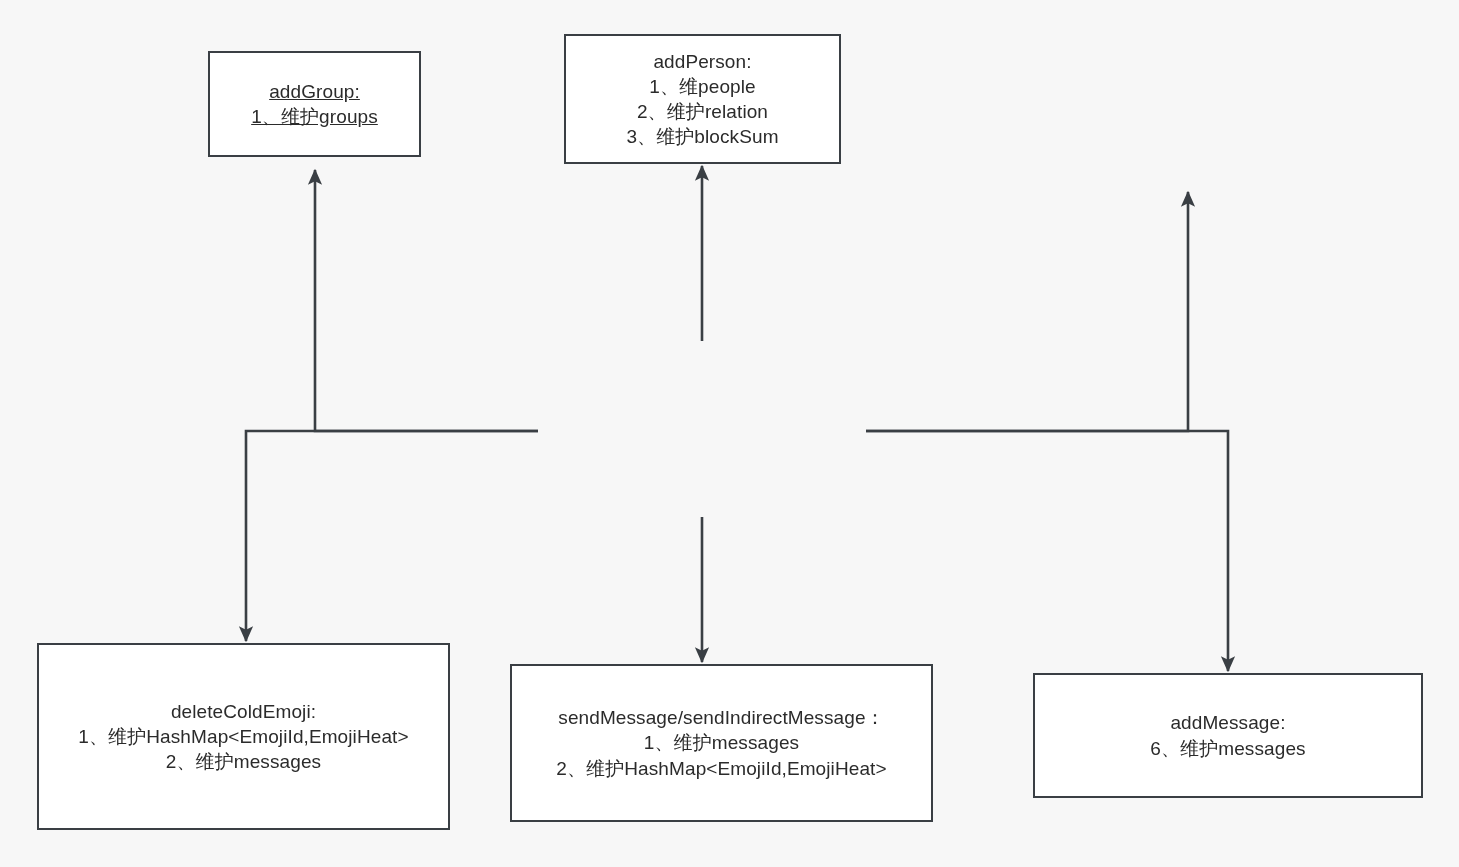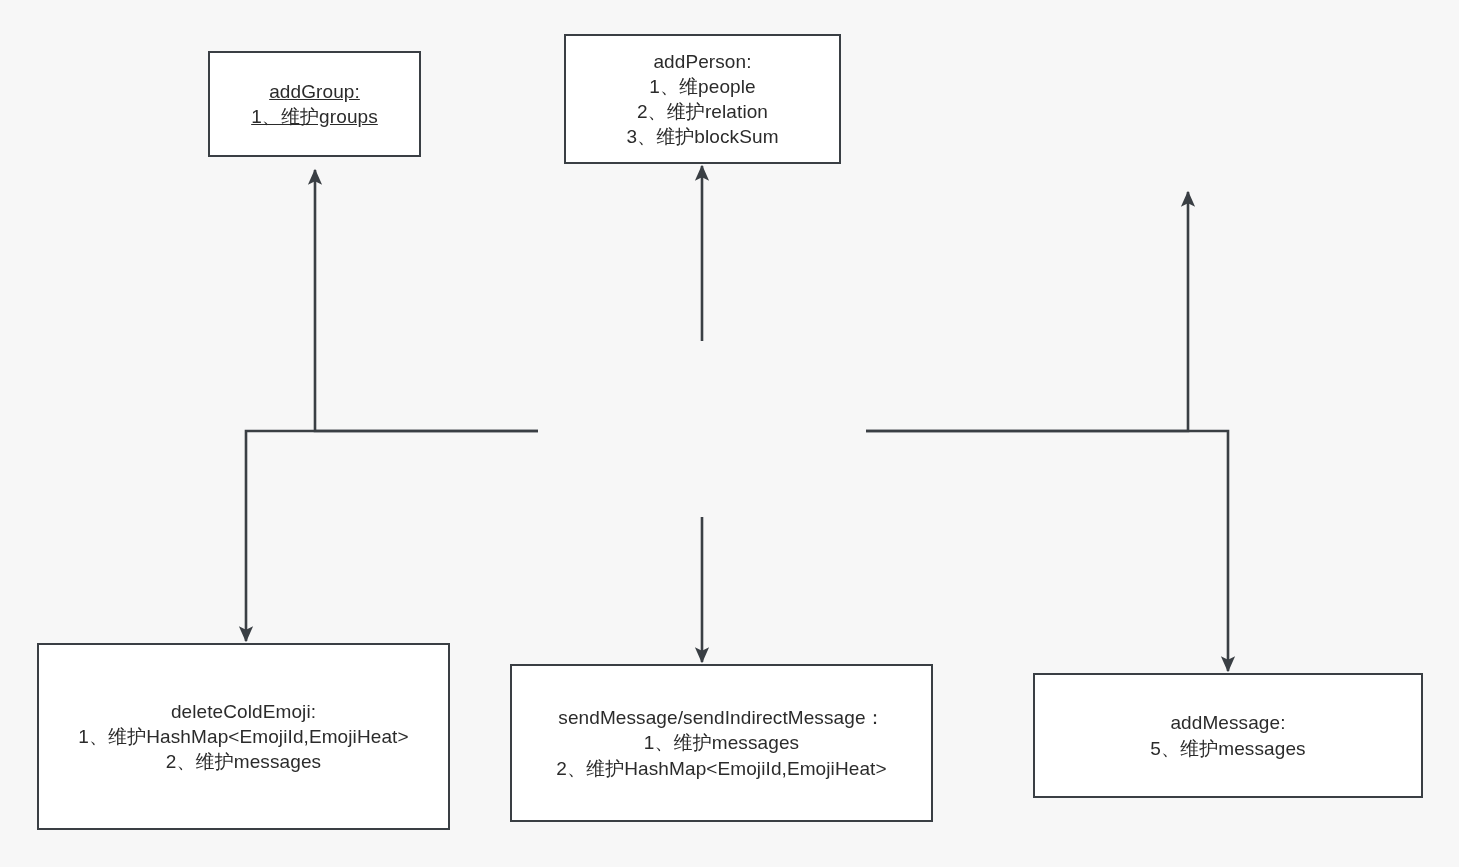--- a/index.html
+++ b/index.html
@@ -101,16 +101,16 @@
   </div>
 
   <div class="node n-sendmsg">
     <div class="node-text">sendMessage/sendIndirectMessage：
 1、维护messages
 2、维护HashMap&lt;EmojiId,EmojiHeat&gt;</div>
   </div>
 
   <div class="node n-addmessage">
     <div class="node-text">addMessage:
-5、维护messages</div>
+6、维护messages</div>
   </div>
 
 </div>
 
 </body></html>

